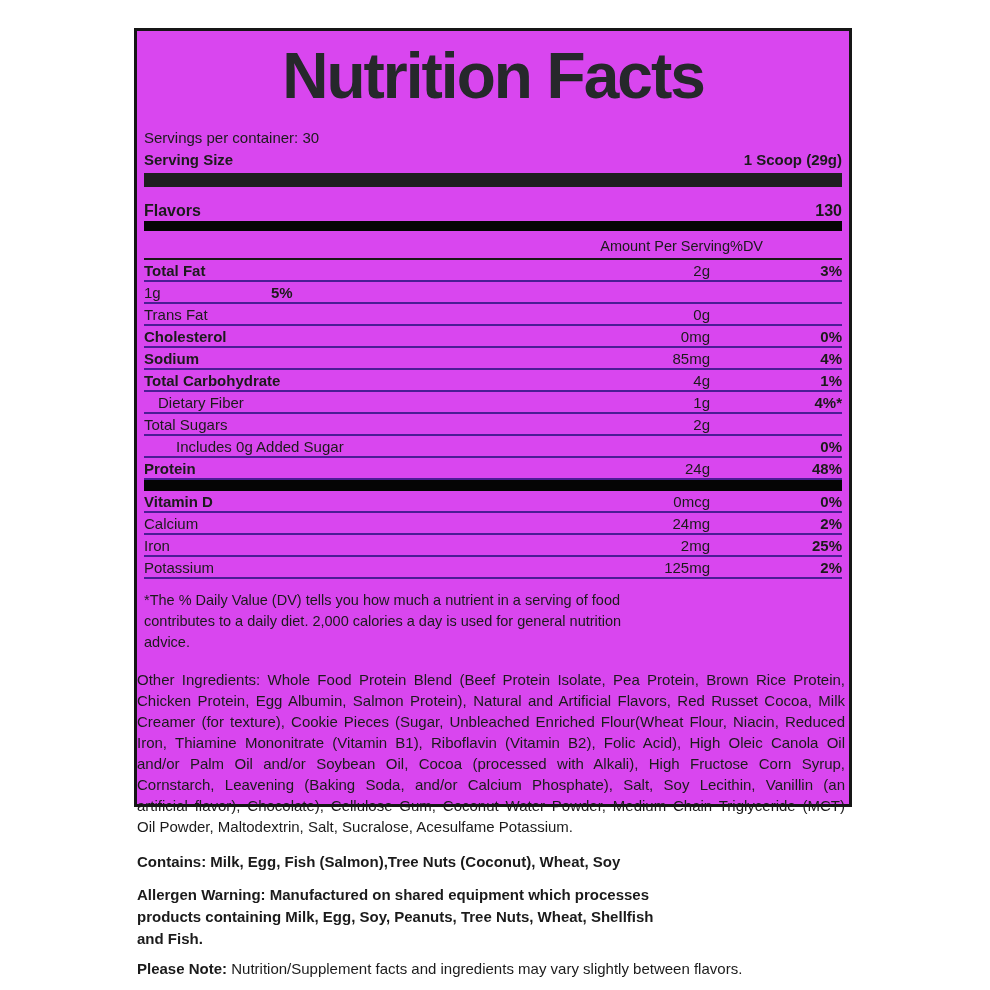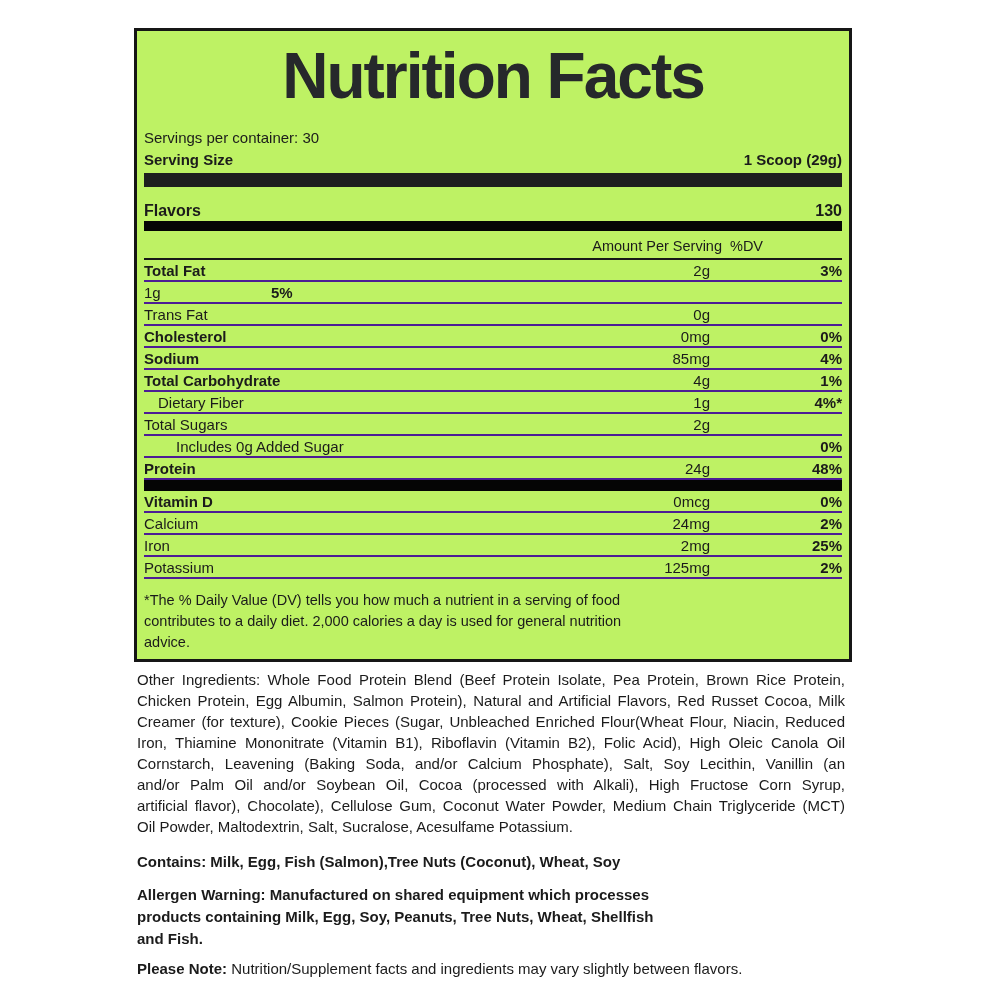--- a/index.html
+++ b/index.html
@@ -2,39 +2,39 @@
 <html><head>
 <meta charset="utf-8">
 <style>
   html,body{margin:0;padding:0;}
   body{
     width:990px;height:990px;position:relative;background:#ffffff;
     font-family:"Liberation Sans","DejaVu Sans",sans-serif;
     color:#1b1b1b;-webkit-font-smoothing:antialiased;
   }
   .nf-box{
-    position:absolute;left:134px;top:28px;width:718px;height:634px;
-    border:3px solid #161616;box-sizing:border-box;background:#bef264;
+    position:absolute;left:134px;top:28px;width:718px;height:779px;
+    border:3px solid #161616;box-sizing:border-box;background:#d946ef;
     padding:0 7px;
   }
   .nf-title{
     margin:13px 0 0;text-align:center;font-size:64px;line-height:64px;
     font-weight:bold;letter-spacing:-2px;color:#26282b;white-space:nowrap;
   }
   .servings{margin-top:19px;font-size:15px;line-height:21px;}
   .flexrow{display:flex;justify-content:space-between;align-items:baseline;}
   .serving-size{margin-top:1px;font-size:15px;line-height:21px;font-weight:bold;}
   .bar{width:100%;}
   .bar1{height:14px;background:#1f1f1f;margin-top:3px;}
   .bar2{height:10px;background:#050505;}
   .bar3{height:11px;background:#050505;}
   .calories{margin-top:13px;font-size:16px;line-height:21px;font-weight:bold;}
   .hdr{
     display:flex;align-items:baseline;font-size:14.5px;line-height:18px;
-    padding:6px 0 3px;border-bottom:2px solid #181818;gap:8px;
+    padding:6px 0 3px;border-bottom:2px solid #181818;
   }
   .hdr .amt-h{margin-left:auto;}
   .hdr .dv-h{width:112px;}
   .nrow{
     display:flex;align-items:center;height:20px;border-bottom:2px solid #4c1d95;
     font-size:15px;
   }
   .nrow .n-name{flex:1;white-space:nowrap;}
   .nrow .n-name.b{font-weight:bold;}
   .nrow .n-amt{text-align:right;padding-right:20px;}
@@ -163,22 +163,22 @@
 contributes to a daily diet. 2,000 calories a day is used for general nutrition
 advice.</p>
 </div>
 
 <div class="details">
   <div class="ingredients" id="ingredients">
       <div class="jline">Other Ingredients: Whole Food Protein Blend (Beef Protein Isolate, Pea Protein, Brown Rice Protein,</div>
       <div class="jline">Chicken Protein, Egg Albumin, Salmon Protein), Natural and Artificial Flavors, Red Russet Cocoa, Milk</div>
       <div class="jline">Creamer (for texture), Cookie Pieces (Sugar, Unbleached Enriched Flour(Wheat Flour, Niacin, Reduced</div>
       <div class="jline">Iron, Thiamine Mononitrate (Vitamin B1), Riboflavin (Vitamin B2), Folic Acid), High Oleic Canola Oil</div>
+      <div class="jline">and/or Palm Oil and/or Soybean Oil, Cocoa (processed with Alkali), High Fructose Corn Syrup,</div>
       <div class="jline">Cornstarch, Leavening (Baking Soda, and/or Calcium Phosphate), Salt, Soy Lecithin, Vanillin (an</div>
-      <div class="jline">and/or Palm Oil and/or Soybean Oil, Cocoa (processed with Alkali), High Fructose Corn Syrup,</div>
       <div class="jline">artificial flavor), Chocolate), Cellulose Gum, Coconut Water Powder, Medium Chain Triglyceride (MCT)</div>
       <div class="jline last">Oil Powder, Maltodextrin, Salt, Sucralose, Acesulfame Potassium.</div>
     </div>
   <div class="contains">Contains: Milk, Egg, Fish (Salmon),Tree Nuts (Coconut), Wheat, Soy</div>
   <div class="allergen" id="allergen">Allergen Warning: Manufactured on shared equipment which processes
 products containing Milk, Egg, Soy, Peanuts, Tree Nuts, Wheat, Shellfish
 and Fish.</div>
   <div class="note">
     <span class="nlabel">Please Note:</span>
     <span>Nutrition/Supplement facts and ingredients may vary slightly between flavors.</span>

